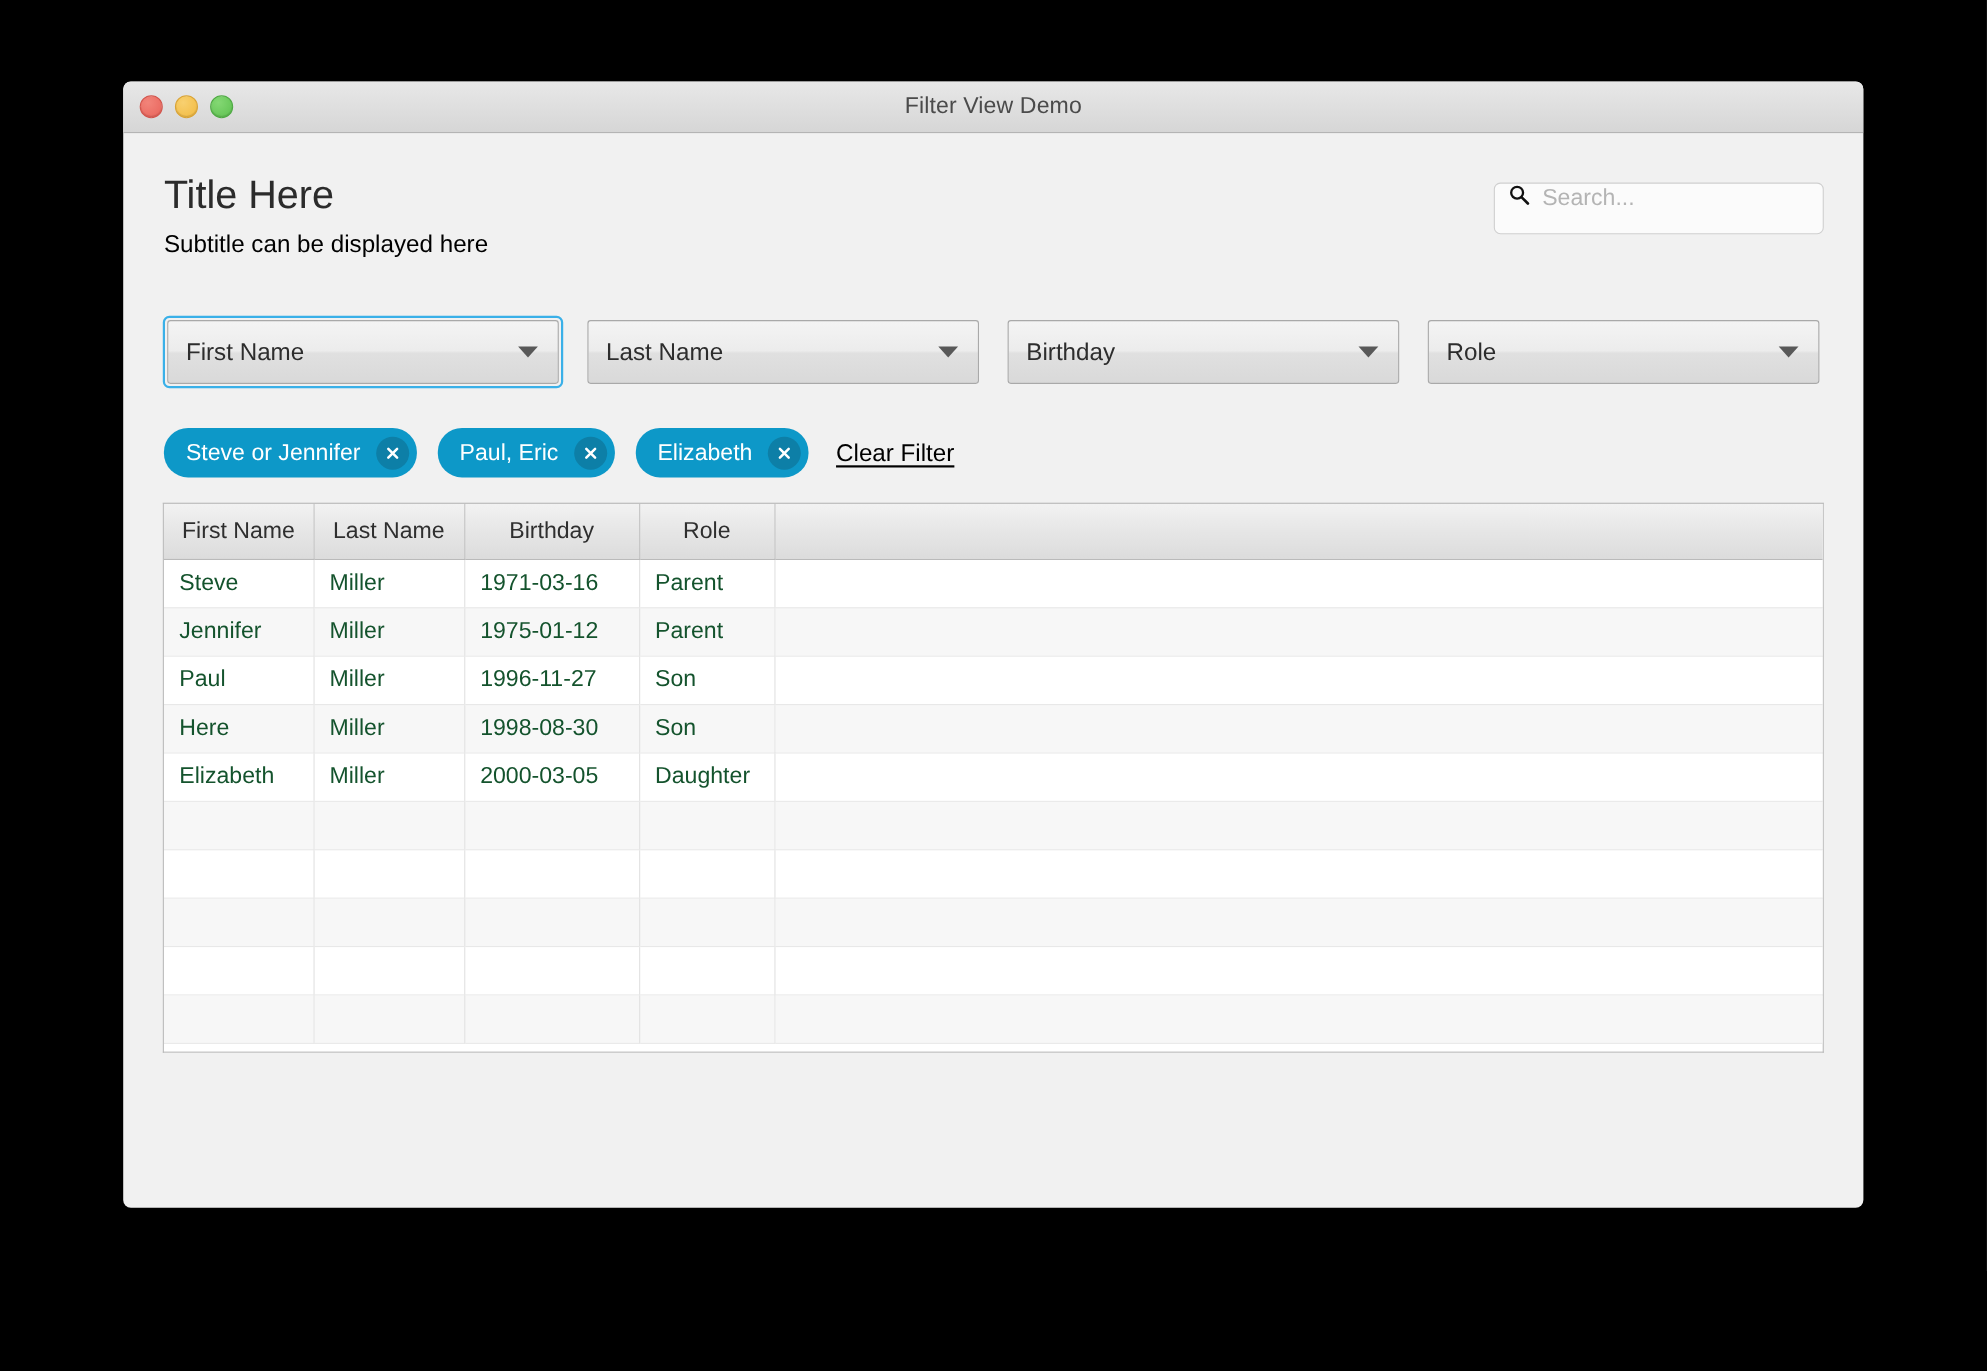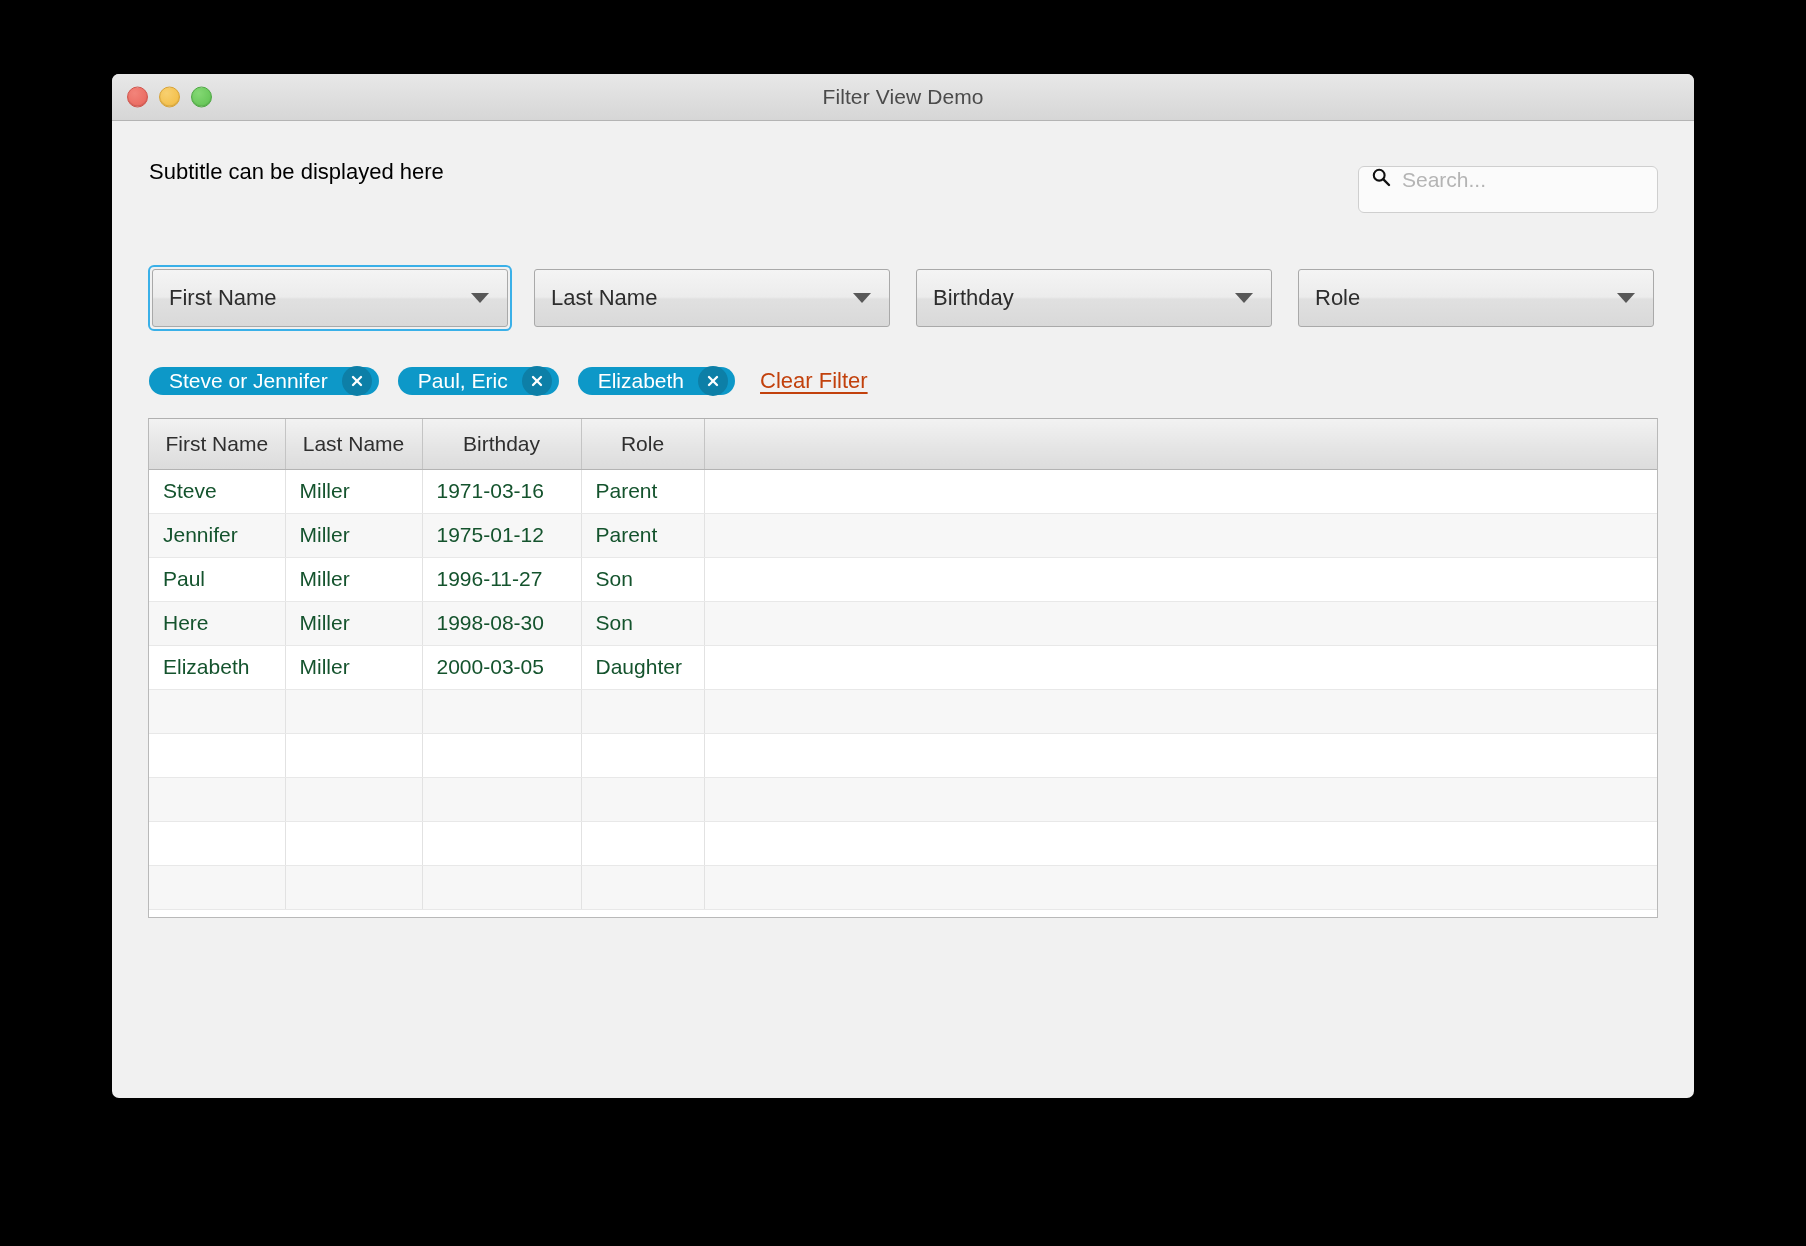--- a/index.html
+++ b/index.html
@@ -165,41 +165,41 @@
     align-items: center;
     margin-top: 36px;
     gap: 19px;
     padding-left: 1px;
   }
   .chip {
     display: inline-flex;
     align-items: center;
     background: #0d98c8;
     border-radius: 22px;
-    height: 28px;
+    height: 45px;
     padding: 0 7px 0 20px;
     gap: 14px;
   }
   .chip-label {
     color: #ffffff;
     font-size: 21px;
     white-space: nowrap;
   }
   .chip-close {
     width: 30px; height: 30px;
     border-radius: 50%;
     background: #0d7fa7;
     display: flex;
     align-items: center;
     justify-content: center;
     flex: 0 0 auto;
   }
   .clear-filter {
     margin-left: 6px;
-    color: #c2410c;
+    color: #000000;
     font-size: 22px;
     text-decoration: underline;
     text-underline-offset: 4px;
     cursor: pointer;
   }
 
   
   .table-wrap {
     margin-top: 23px;
     border: 1px solid #b9b9b9;
@@ -259,20 +259,21 @@
         <div class="light yellow"></div>
         <div class="light green"></div>
       </div>
       <div class="window-title">Filter View Demo</div>
     </div>
 
     <div class="content">
 
       <div class="header-row">
         <div class="titles">
+          <h1 class="page-title">Title Here</h1>
           <p class="page-subtitle">Subtitle can be displayed here</p>
         </div>
         <div class="search-box">
           <span class="search-icon">
             <svg width="20" height="20" viewBox="0 0 20 20">
               <circle cx="8.2" cy="8.2" r="5.4" fill="none" stroke="#111" stroke-width="2.1"></circle>
               <line x1="12.4" y1="12.4" x2="18" y2="18" stroke="#111" stroke-width="2.4" stroke-linecap="round"></line>
             </svg>
           </span>
           <input class="search-input" type="text" placeholder="Search..." style="">

